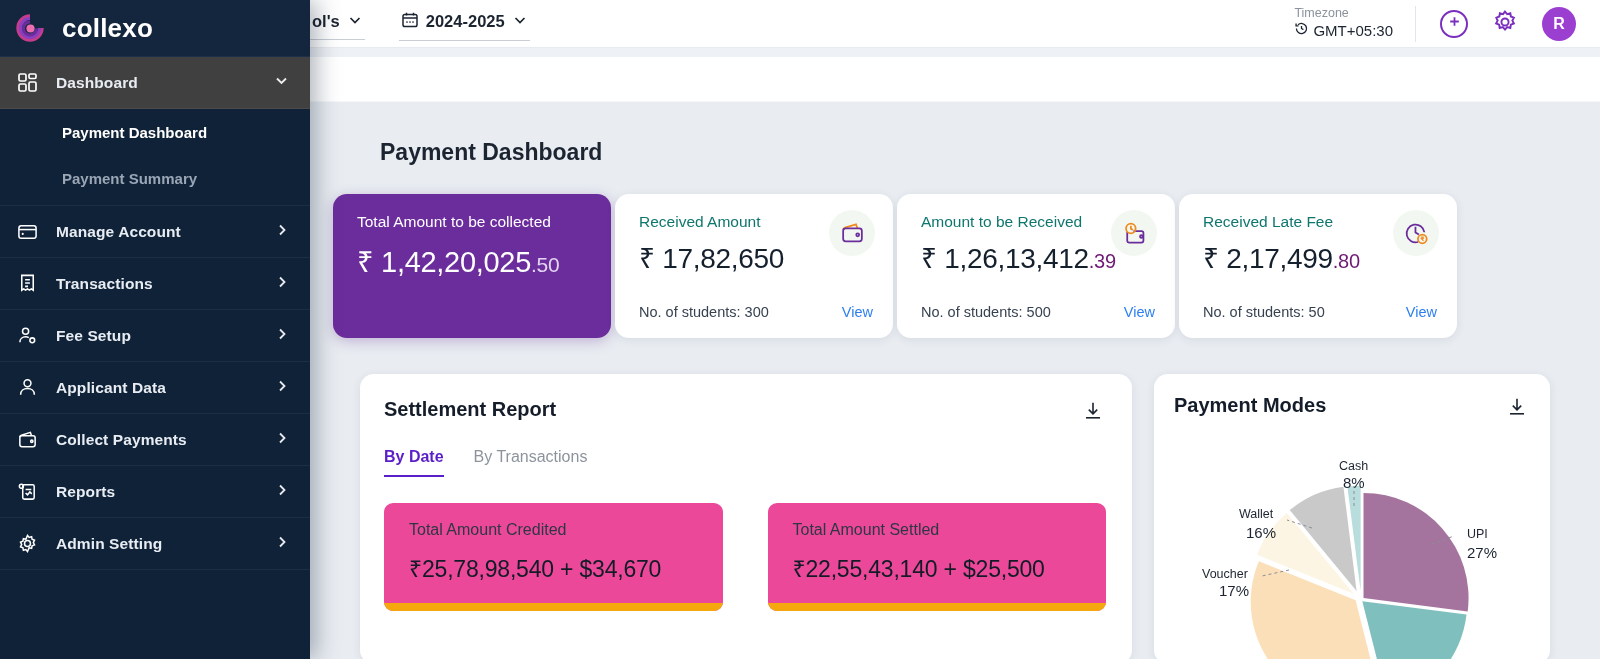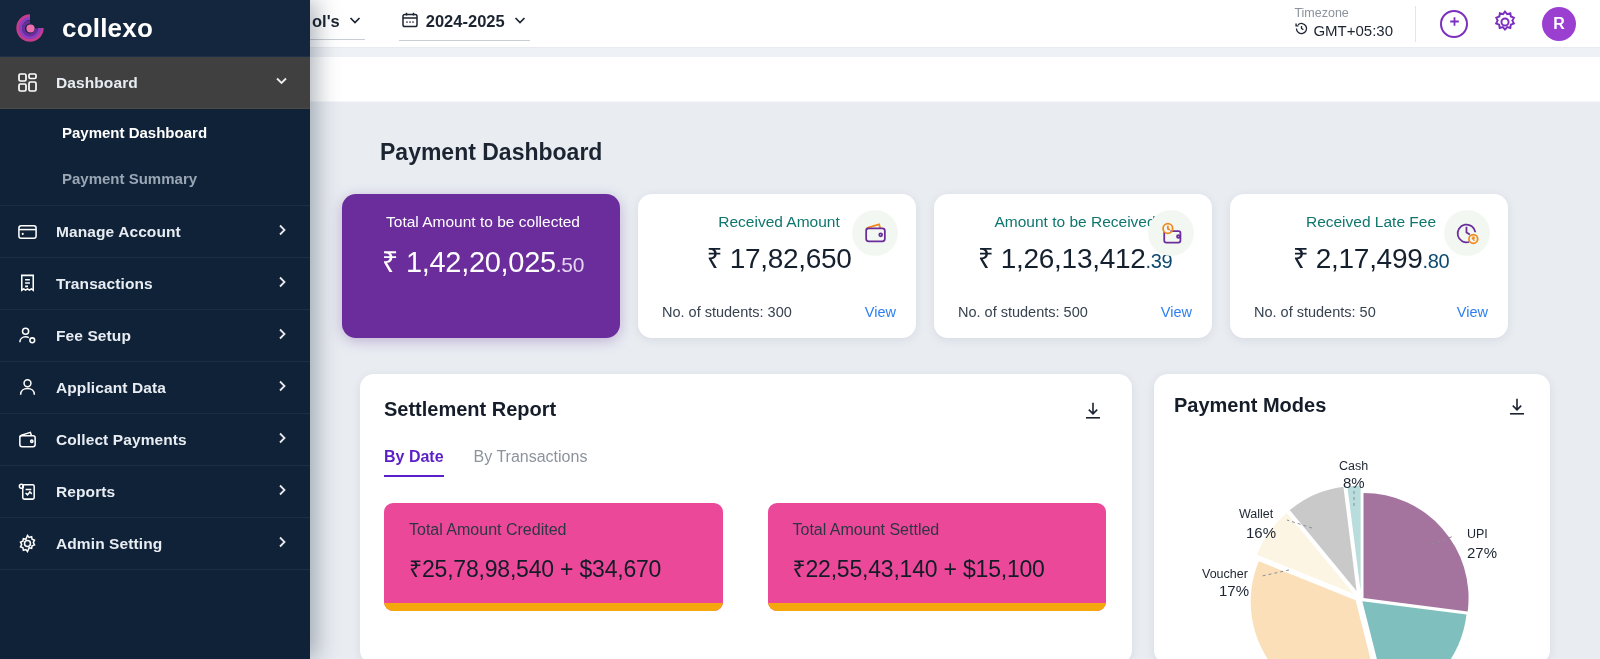--- a/index.html
+++ b/index.html
@@ -83,39 +83,39 @@
     background:linear-gradient(180deg,#ffffff 0,#ffffff 44px,#e9edf2 45px,#e9edf2 100%);
     overflow:hidden;
   }
   .page-title{
     font-size:23px; font-weight:600; color:#1b2430;
     padding:82px 0 0 70px;
   }
 
   
   .cards{
-    display:flex; gap:18px; padding:28px 0 0 32px;text-align:center;
+    display:flex; gap:4px; padding:28px 0 0 23px;
   }
   .card{
     width:278px; height:144px; border-radius:14px; background:#fff;
     box-shadow:0 2px 10px rgba(30,45,70,.09);
     padding:19px 20px 0 24px; position:relative;
   }
   .card.primary{
     background:#6B2C9C; box-shadow:0 3px 14px rgba(90,35,140,.3);
     width:278px;
   }
   .card-title{ font-size:15.5px; color:#0f766e; font-weight:400; }
   .card.primary .card-title{ color:#ffffff; font-size:15.5px; }
   .card-amt{
     font-size:28px; color:#15202e; font-weight:500; margin-top:7px;
     letter-spacing:-.3px; white-space:nowrap;
   }
   .card.primary .card-amt{ color:#fff; font-size:29px; margin-top:10px; }
-  .card-amt .dec{ font-size:20px; color:#0c4a6e; }
+  .card-amt .dec{ font-size:20px; color:#701a75; }
   .card.primary .card-amt .dec{ color:#e3d4f0; font-size:21px; }
   .card-foot{
     position:absolute; left:24px; right:20px; bottom:18px;
     display:flex; align-items:center; justify-content:space-between;
   }
   .card-students{ font-size:14.5px; color:#374250; }
   .card-view{ font-size:14.5px; color:#2d7ff0; cursor:pointer; }
   .card-ico{
     position:absolute; top:16px; right:18px;
     width:46px; height:46px; border-radius:50%; background:#f2f8f1;
@@ -467,21 +467,21 @@
       </div>
 
       <div class="settle-row">
         <div class="settle-card">
           <div class="sc-label">Total Amount Credited</div>
           <div class="sc-val">₹25,78,98,540 + $34,670</div>
           <div class="settle-bar"></div>
         </div>
         <div class="settle-card">
           <div class="sc-label">Total Amount Settled</div>
-          <div class="sc-val">₹22,55,43,140 + $15,100</div>
+          <div class="sc-val">₹22,55,43,140 + $25,500</div>
           <div class="settle-bar"></div>
         </div>
       </div>
     </div>
 
     <div class="panel panel-modes">
       <div class="panel-head">
         <div class="panel-title">Payment Modes</div>
         <div class="dl-btn">
           <svg width="22" height="22" viewBox="0 0 22 22" fill="none" stroke="#1b2430" stroke-width="1.6">

